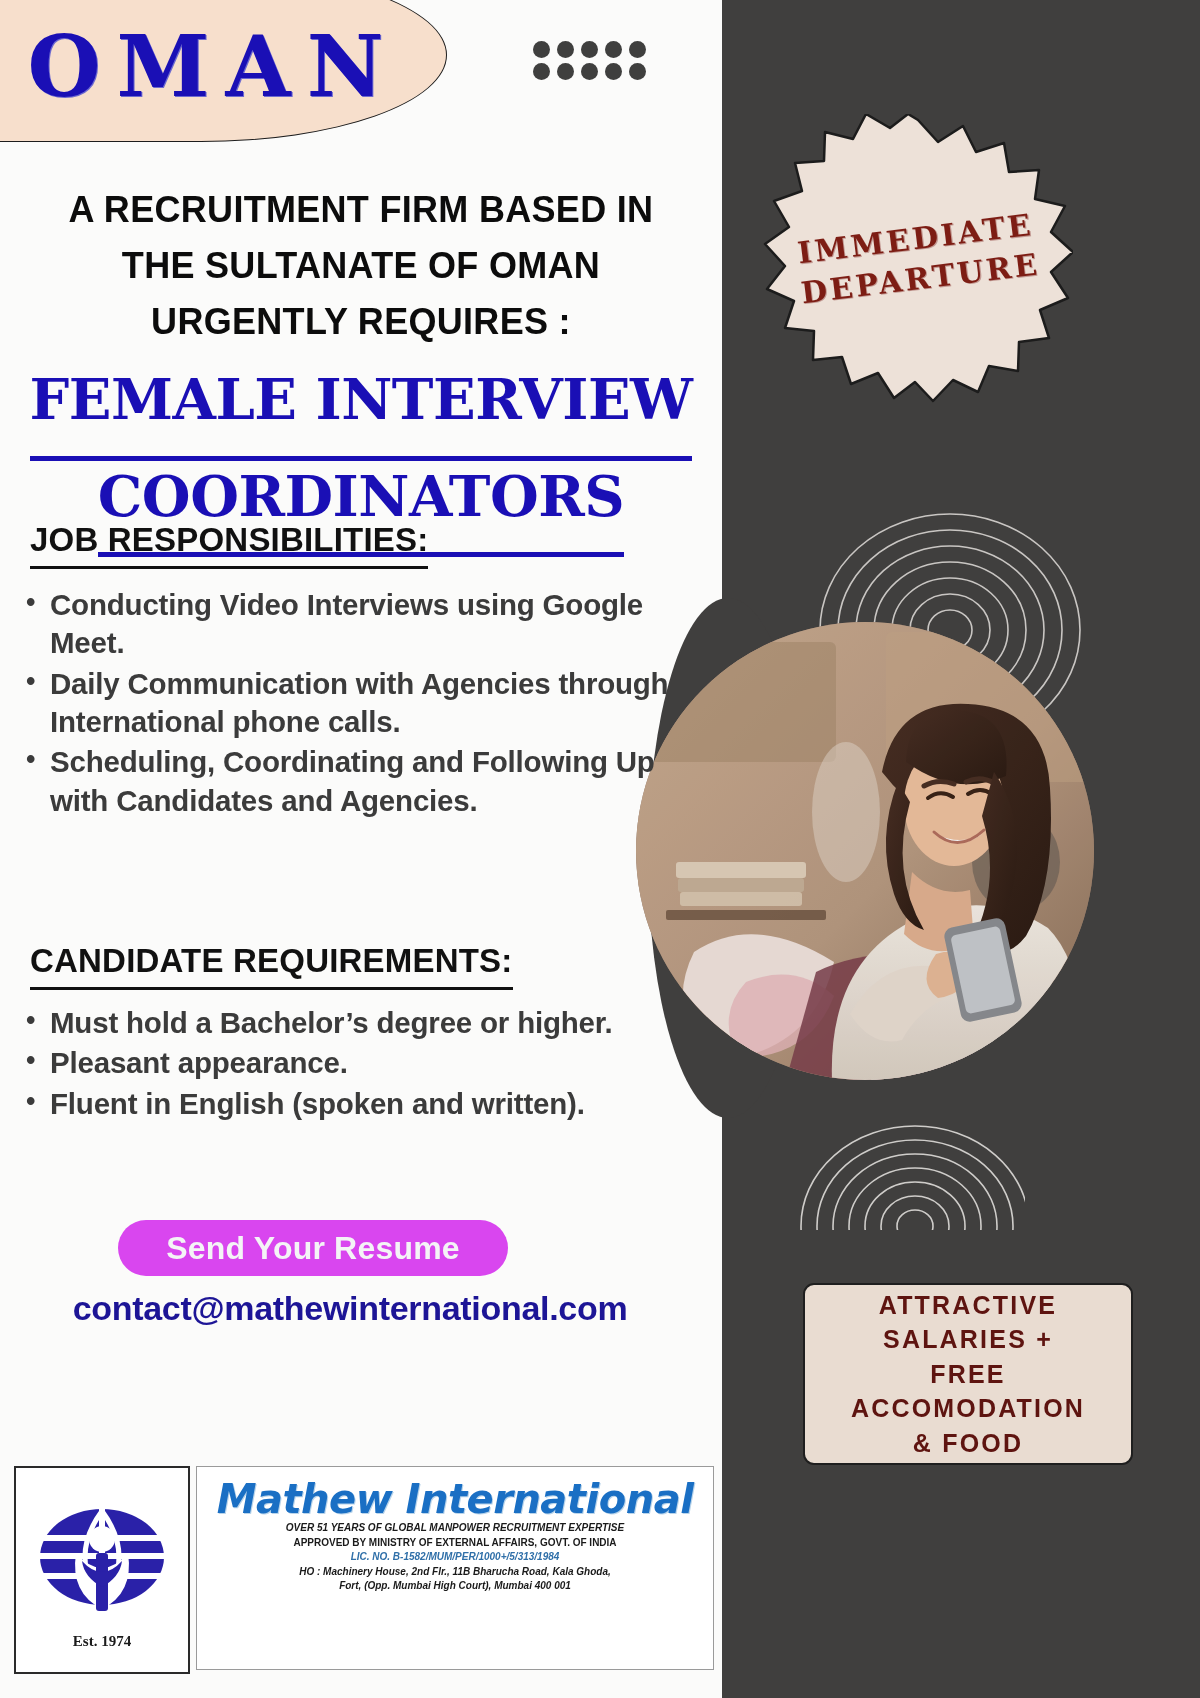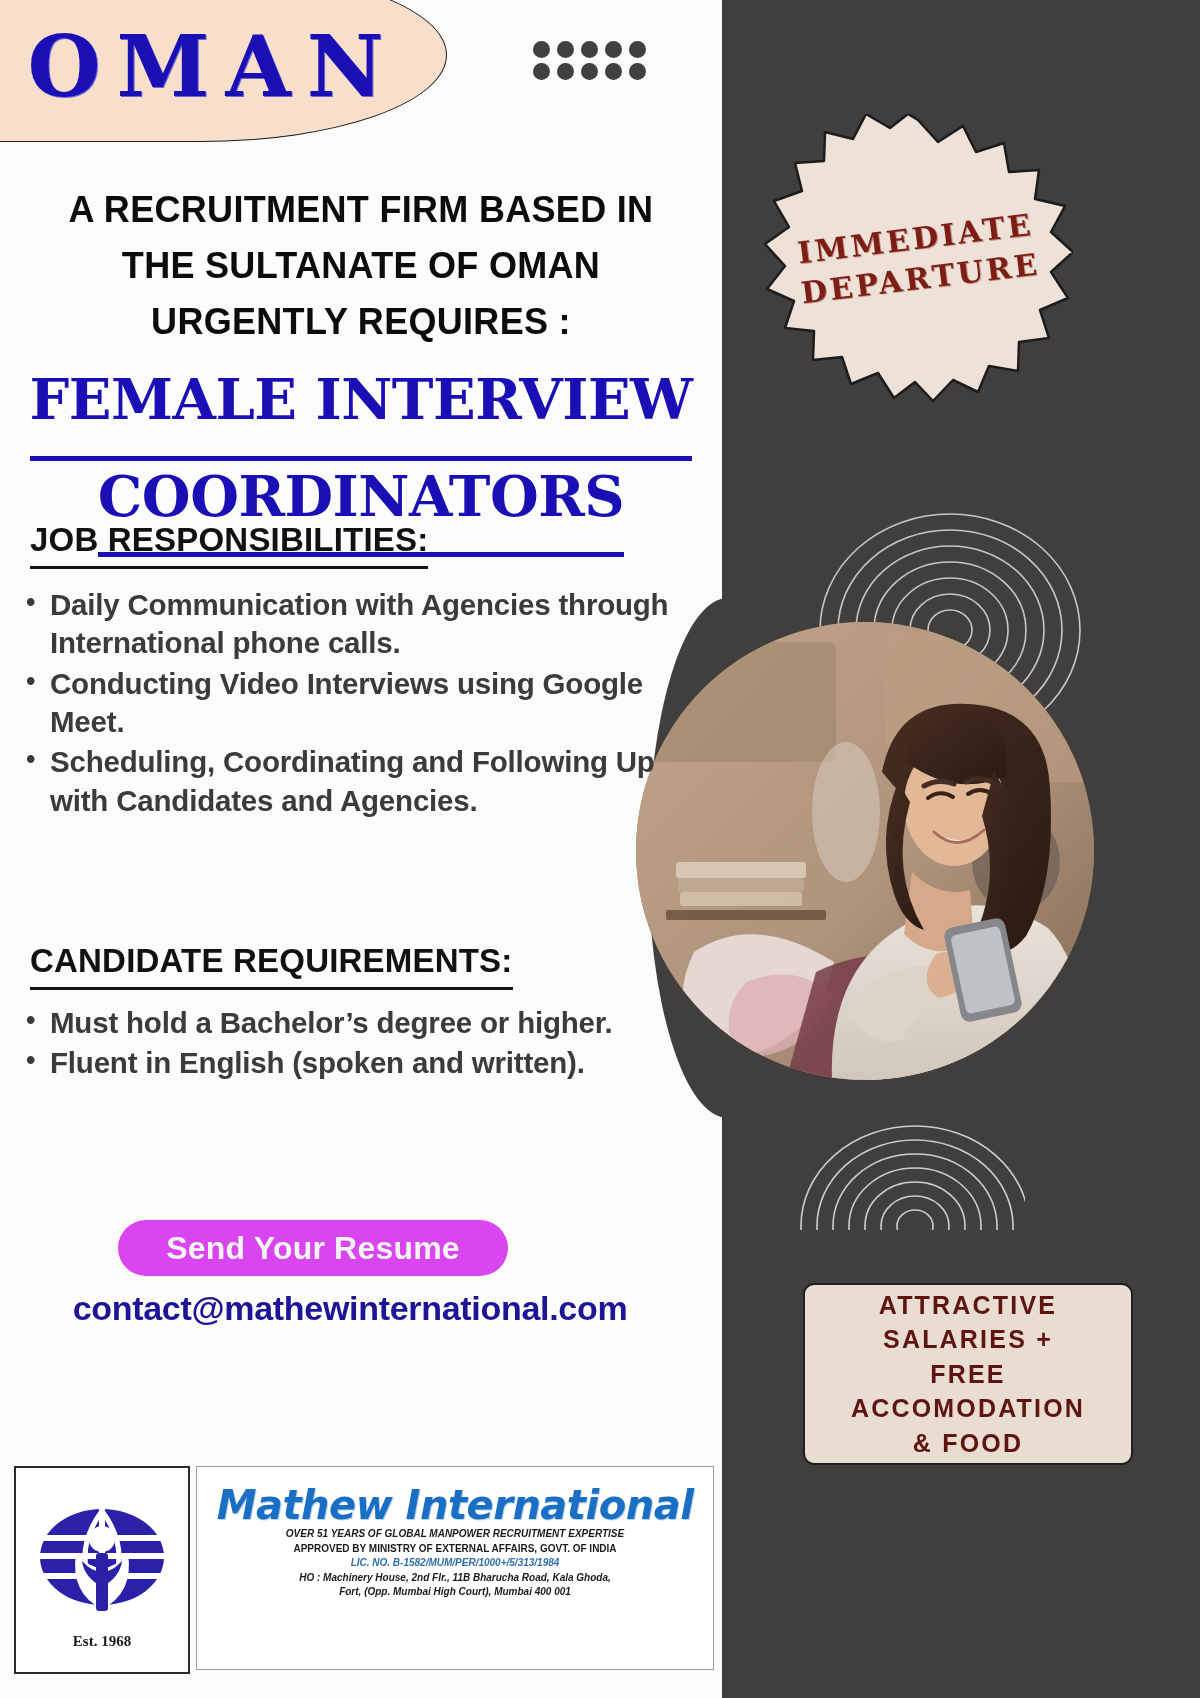--- a/index.html
+++ b/index.html
@@ -228,21 +228,21 @@
     position: absolute;
     z-index: 7;
     left: 196px;
     top: 1466px;
     width: 518px;
     height: 204px;
     background: #ffffff;
     border: 1.5px solid #9a9a9a;
     text-align: center;
     box-sizing: border-box;
-    padding-top: 16px;
+    padding-top: 10px;
   }
   .brand {
     font-family: "DejaVu Sans", sans-serif;
     font-style: italic;
     font-weight: bold;
     font-size: 40px;
     color: #1a6fc4;
     letter-spacing: -0.5px;
     line-height: 1.1;
     text-shadow: 1px 1px 0 #b9d4ea;
@@ -469,30 +469,31 @@
 
   <div class="job-title">
     <div><span>FEMALE INTERVIEW</span></div>
     <div><span>COORDINATORS</span></div>
   </div>
 
   <div class="sec-head" id="sec-resp">
     <span>JOB RESPONSIBILITIES:</span>
   </div>
   <ul class="bullets" id="list-resp">
+    <li>Conducting Video Interviews using Google Meet.</li>
     <li>Daily Communication with Agencies through International phone calls.</li>
-    <li>Conducting Video Interviews using Google Meet.</li>
     <li>Scheduling, Coordinating and Following Up with Candidates and Agencies.</li>
   </ul>
 
   <div class="sec-head" id="sec-req">
     <span>CANDIDATE REQUIREMENTS:</span>
   </div>
   <ul class="bullets" id="list-req">
     <li>Must hold a Bachelor’s degree or higher.</li>
+    <li>Pleasant appearance.</li>
     <li>Fluent in English (spoken and written).</li>
   </ul>
 
   <button class="cta">Send Your Resume</button>
   <div class="email">contact@mathewinternational.com</div>
 
   <div class="logo-box">
     <svg class="logo-mark" viewBox="0 0 140 140" xmlns="http://www.w3.org/2000/svg">
       <g fill="#2a21a8">
         <ellipse cx="70" cy="66" rx="62" ry="48"></ellipse>
@@ -509,21 +510,21 @@
       </g>
       <g fill="#ffffff">
         <circle cx="70" cy="48" r="13"></circle>
         <path d="M44 62 q26 30 52 0 q6 40 -26 56 q-32 -16 -26 -56 z"></path>
       </g>
       <g fill="#2a21a8">
         <rect x="64" y="62" width="12" height="58" rx="3"></rect>
         <path d="M50 70 q20 22 40 0 q-2 16 -20 26 q-18 -10 -20 -26 z"></path>
       </g>
     </svg>
-    <div class="logo-est">Est. 1968</div>
+    <div class="logo-est">Est. 1974</div>
   </div>
 
   <div class="info-box">
     <div class="brand">Mathew International</div>
     <div class="info-line italic">OVER 51 YEARS OF GLOBAL MANPOWER RECRUITMENT EXPERTISE</div>
     <div class="info-line">APPROVED BY MINISTRY OF EXTERNAL AFFAIRS, GOVT. OF INDIA</div>
     <div class="info-line blue">LIC. NO. B-1582/MUM/PER/1000+/5/313/1984</div>
     <div class="info-line italic">HO : Machinery House, 2nd Flr., 11B Bharucha Road, Kala Ghoda,</div>
     <div class="info-line italic">Fort, (Opp. Mumbai High Court), Mumbai 400 001</div>
   </div>

